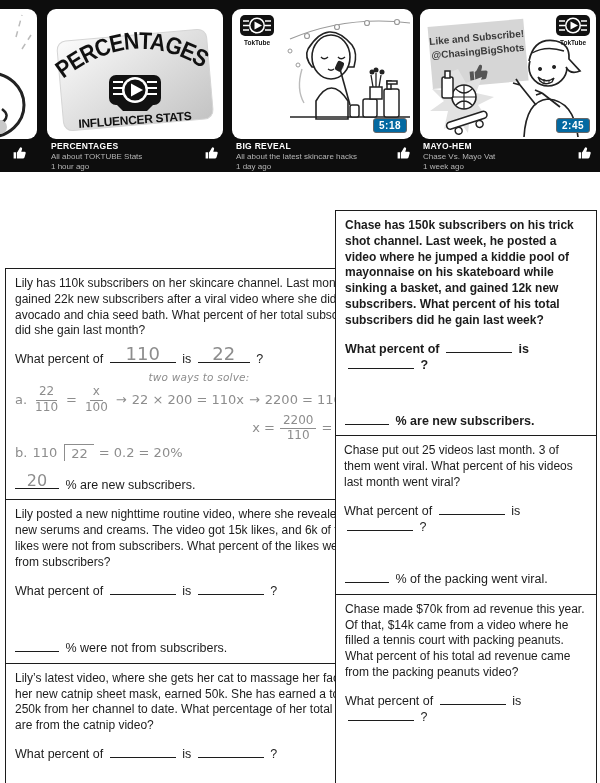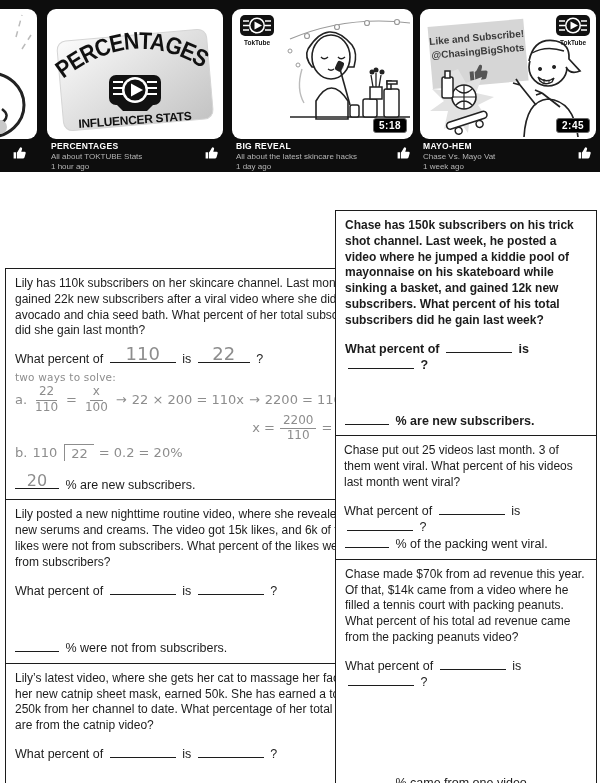--- a/index.html
+++ b/index.html
@@ -6,21 +6,21 @@
   .page{position:relative;width:600px;height:783px;background:#fff;overflow:hidden;
         font-family:"Liberation Sans",sans-serif;color:#1c1c1c;}
 
   
   .header{position:absolute;top:0;left:0;width:600px;height:172px;background:#0d0d0d;}
   .thumb{position:absolute;top:9px;height:130px;background:#fff;border-radius:9px;overflow:hidden;}
   .thumb1{left:-62px;width:99px;}
   .thumb2{left:47px;width:176px;}
   .thumb3{left:232px;width:181px;}
   .thumb4{left:420px;width:176px;}
-  .duration{position:absolute;right:6px;bottom:6px;background:#000000;color:#fff;
+  .duration{position:absolute;right:6px;bottom:6px;background:#0369a1;color:#fff;
             font-size:10px;font-weight:bold;padding:1px 5px;border-radius:3px;
             border:1px solid #666;letter-spacing:.5px;}
   .meta{position:absolute;top:141px;color:#fff;line-height:1.25;}
   .meta .t{font-size:8.5px;font-weight:bold;letter-spacing:.3px;}
   .meta .s{font-size:8px;color:#b5b5b5;}
   .m2{left:51px;} .m3{left:236px;} .m4{left:423px;}
   .thumbup{position:absolute;top:145px;width:16px;height:16px;}
   .tu1{left:12px;} .tu2{left:204px;} .tu3{left:396px;} .tu4{left:577px;}
 
   
@@ -29,34 +29,34 @@
   .dir-label{font-weight:bold;font-size:14px;letter-spacing:-.5px;margin-right:4px;}
 
   
   .col{position:absolute;}
   .col-left{left:5px;top:222px;width:388px;margin-top:46px;}
   .col-right{left:335px;top:210px;width:262px;}
   .pbox{position:relative;border:1.6px solid #1c1c1c;box-sizing:border-box;
         padding:7px 9px 6px;overflow:hidden;background:#fff;}
   .pbox + .pbox{margin-top:-1.6px;}
   .hL1{height:233px;} .hL2{height:165px;} .hL3{height:164.6px;}
-  .hR1{height:227px;font-weight:bold;} .hR2{height:125px;padding-left:8px;} .hR3{height:240px;}
+  .hR1{height:227px;font-weight:bold;} .hR2{height:160px;padding-left:8px;} .hR3{height:240px;}
   .ptext{font-size:12px;line-height:1.32;}
   .qline{margin-top:11px;font-size:12.5px;}
   .blank{position:relative;display:inline-block;border-bottom:1.5px solid #1c1c1c;
          height:12px;vertical-align:baseline;margin:0 3px;}
   .blank.q{width:66px;} .blank.a{width:44px;margin-left:0;}
   .hw-fill{position:absolute;left:0;right:0;bottom:-1px;text-align:center;
            font-family:"DejaVu Sans",sans-serif;color:#8d8d8d;font-size:18px;line-height:1;}
   .hw-fill.big{font-size:16px;}
   .ansline{position:absolute;left:9px;right:9px;bottom:8px;font-size:12.5px;}
 
   
   .work{font-family:"DejaVu Sans",sans-serif;color:#8d8d8d;margin-top:5px;}
-  .work .note{font-size:10.5px;letter-spacing:.2px;}
+  .work .note{font-size:10.5px;font-style:italic;letter-spacing:.2px;text-align:center;}
   .wline{display:flex;align-items:center;gap:5px;font-size:13px;margin-top:2px;white-space:nowrap;}
   .wline.xline{justify-content:flex-end;padding-right:30px;margin-top:0;}
   .frac{display:inline-flex;flex-direction:column;align-items:center;line-height:1.1;font-size:12px;}
   .frac .num{border-bottom:1.4px solid #8d8d8d;padding:0 3px 1px;}
   .frac .den{padding:0 3px;}
   .divd{border-left:1.4px solid #8d8d8d;border-top:1.4px solid #8d8d8d;
         padding:1px 6px 0 6px;margin-left:2px;}
   svg text{font-family:"Liberation Sans",sans-serif;}
 </style>
 </head>

